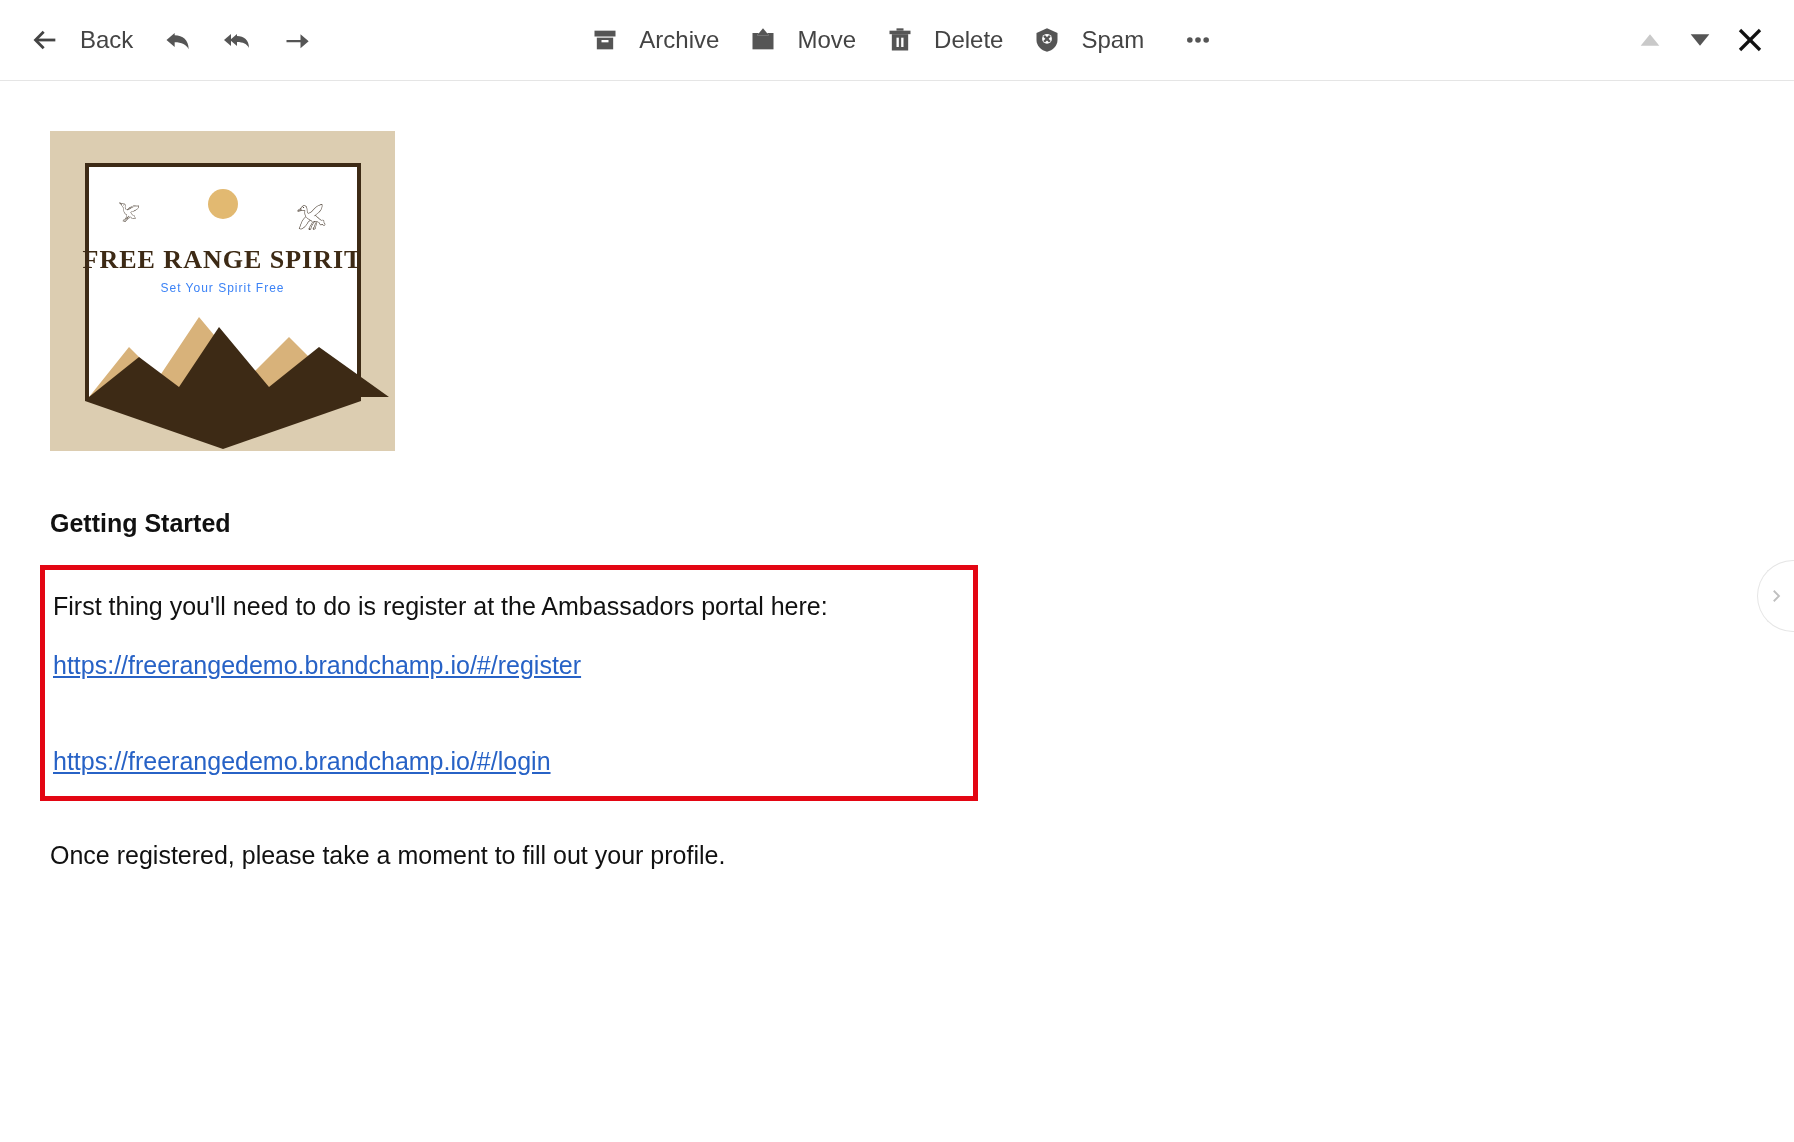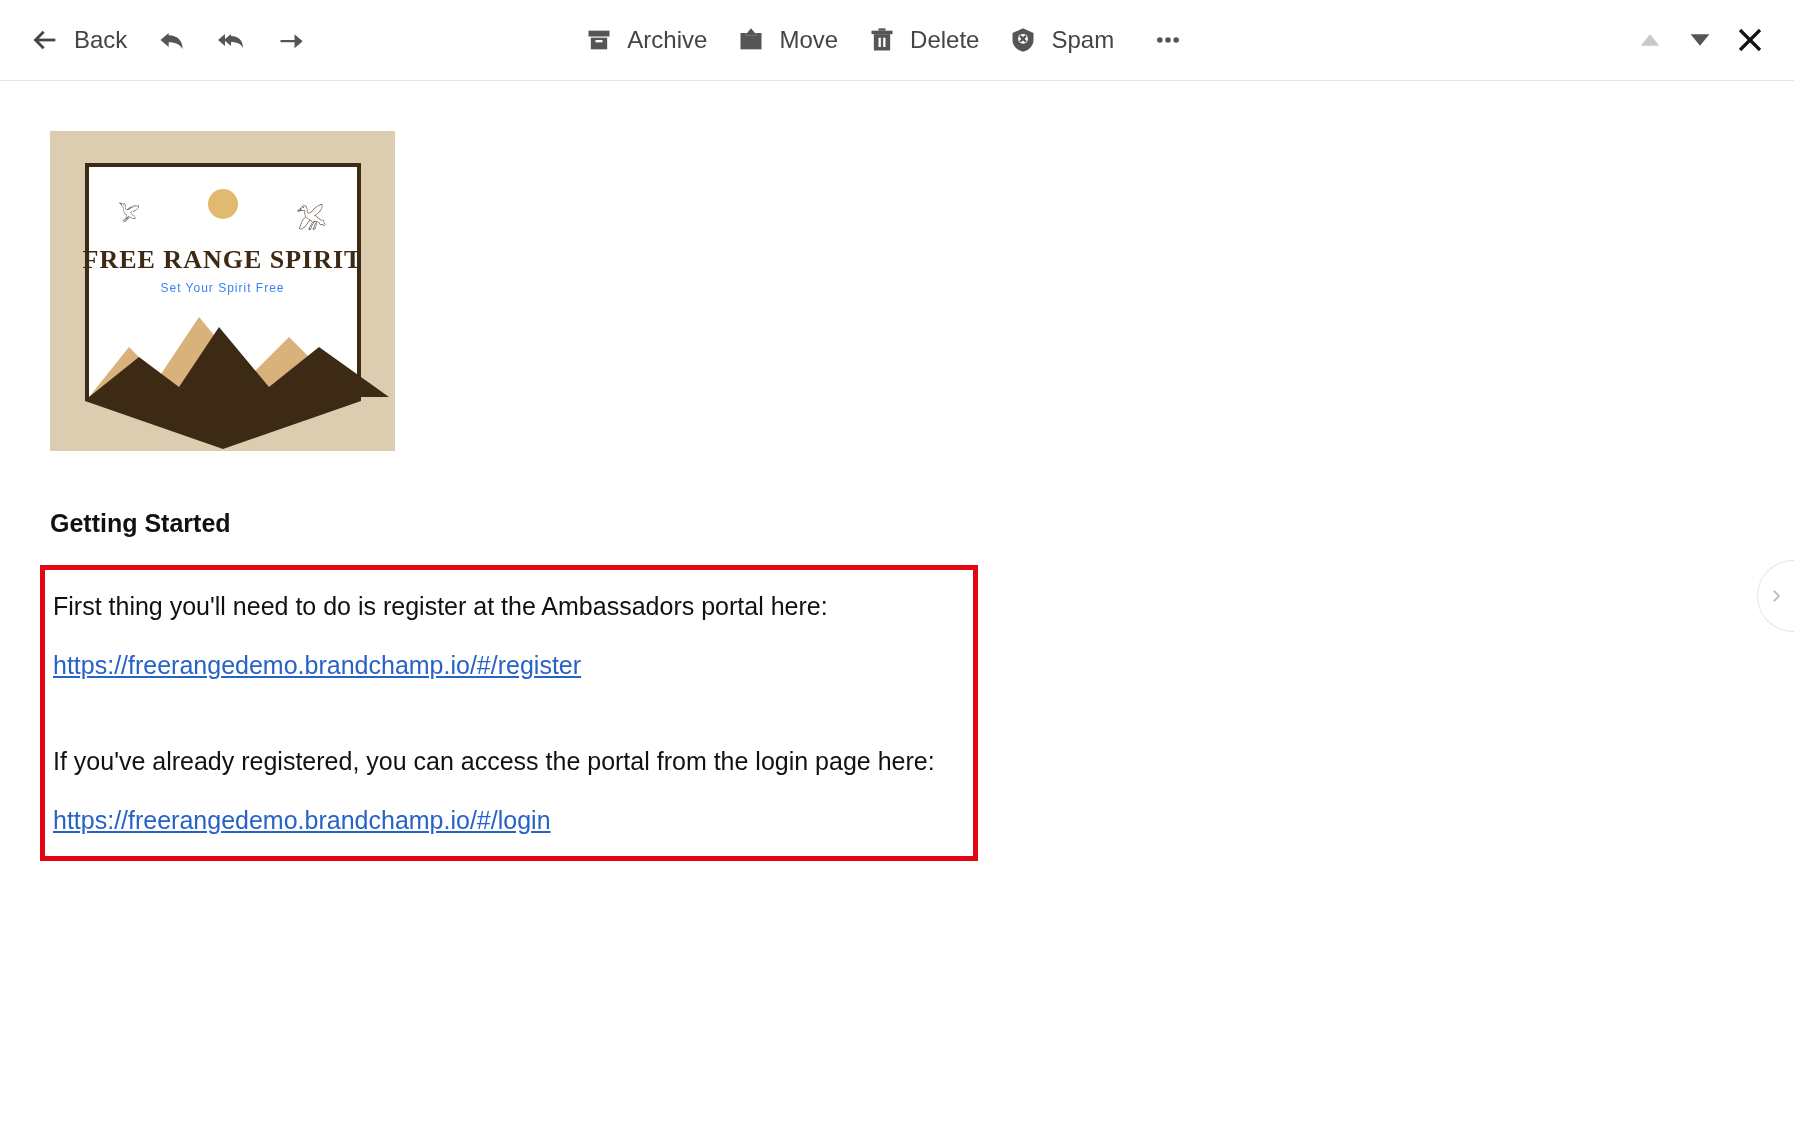--- a/index.html
+++ b/index.html
@@ -1,17 +1,17 @@
 <!DOCTYPE html>
 <html><head>
 <meta charset="utf-8">
 <style>
   html,body{margin:0;padding:0;background:#fff;font-family:Helvetica,Arial,sans-serif;color:#222;}
   .toolbar{display:flex;align-items:center;height:80px;border-bottom:1px solid #e5e5e5;padding:0 20px;gap:8px;font-size:24px;color:#444;}
-  .tb-btn{display:flex;align-items:center;gap:12px;padding:6px 10px;cursor:pointer;color:#444;}
+  .tb-btn{display:flex;align-items:center;gap:18px;padding:6px 10px;cursor:pointer;color:#444;}
   .tb-icon{display:inline-flex;align-items:center;justify-content:center;width:32px;height:32px;color:#555;}
   .tb-icon svg{width:28px;height:28px;display:block;}
   .spacer-mid{flex:0 0 auto;width:240px;}
   .spacer-grow{flex:1 1 auto;}
   .right-controls{display:flex;align-items:center;gap:18px;margin-right:8px;}
   .body-wrap{padding:50px 50px 40px 50px;max-width:1100px;}
   .logo-box{width:345px;height:320px;background:#dccdb1;display:flex;align-items:center;justify-content:center;}
   .shield{position:relative;width:300px;height:280px;}
   .shield-inner{position:absolute;left:12px;top:12px;right:12px;height:230px;background:#fff;border:4px solid #3d2a15;display:flex;flex-direction:column;align-items:center;}
   .sun{width:30px;height:30px;border-radius:50%;background:#e2b971;margin-top:22px;}
@@ -165,24 +165,24 @@
     </div>
   </div>
 
   <div class="email-text">
     <p class="heading">Getting Started</p>
 
     <div class="highlight-box">
       <p>First thing you'll need to do is register at the Ambassadors portal here:</p>
       <p><a class="link" href="#">https://freerangedemo.brandchamp.io/#/register</a></p>
       <div class="gap-spacer"></div>
-      <p>If you've already registered, you can access the portal from the login page here:</p>
       <p style="margin-bottom:8px;"><a class="link" href="#">https://freerangedemo.brandchamp.io/#/login </a></p>
     </div>
 
+    <p>Once registered, please take a moment to fill out your profile.</p>
   </div>
 </div>
 
 <div class="float-right-handle">
   <svg viewBox="0 0 24 24" width="18" height="18" fill="none" stroke="#bfbfbf" stroke-width="2.4">
       <polyline points="9,5 16,12 9,19"></polyline>
     </svg>
 </div>
 
 </body></html>

